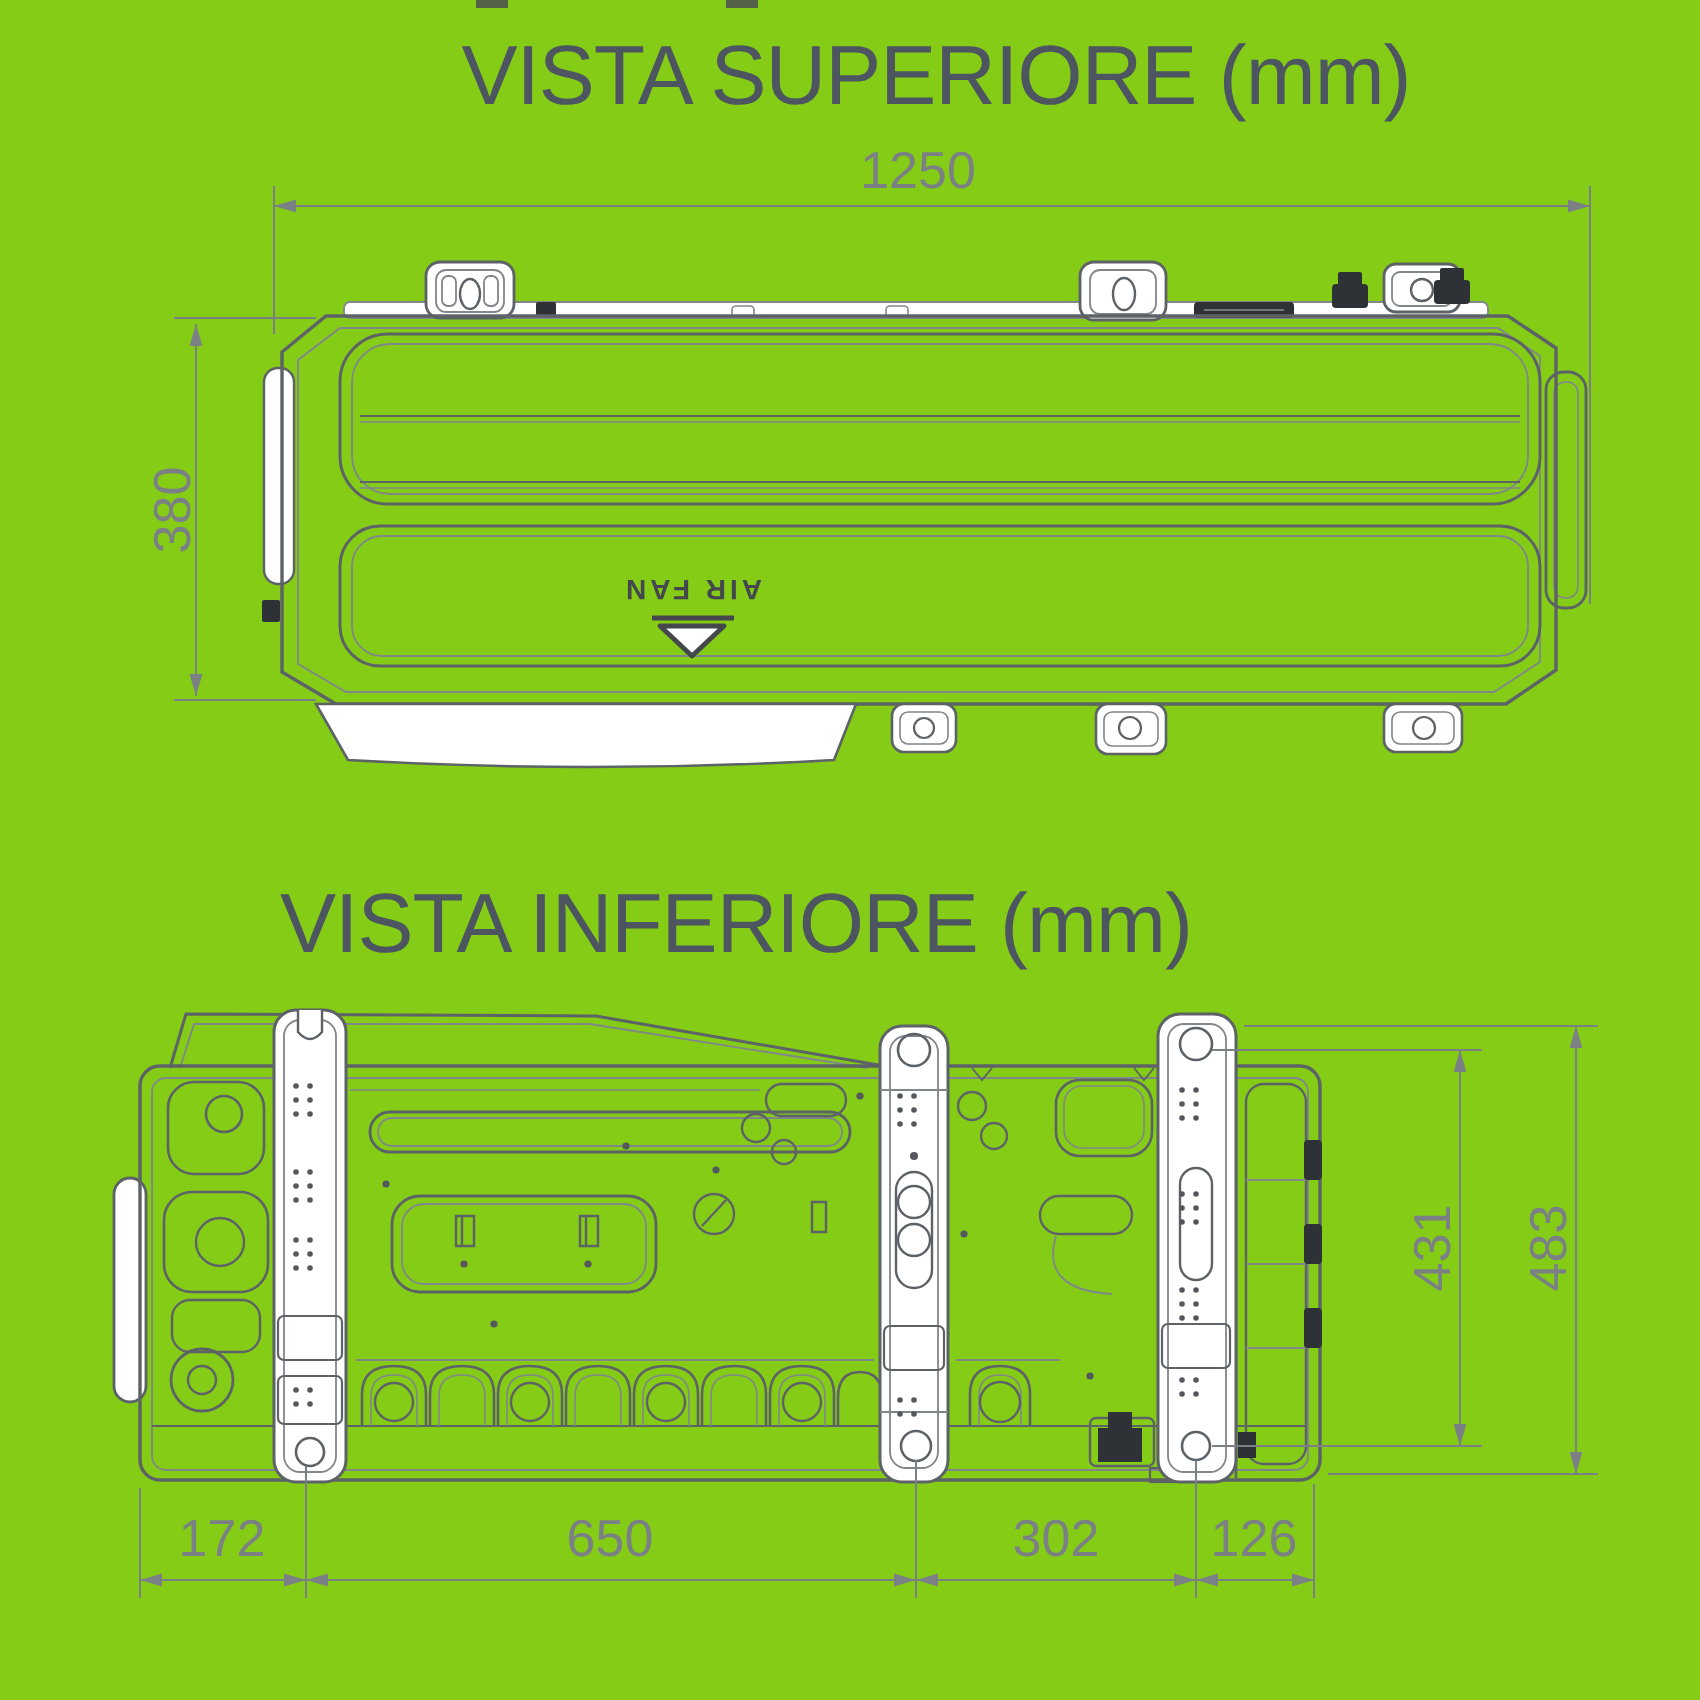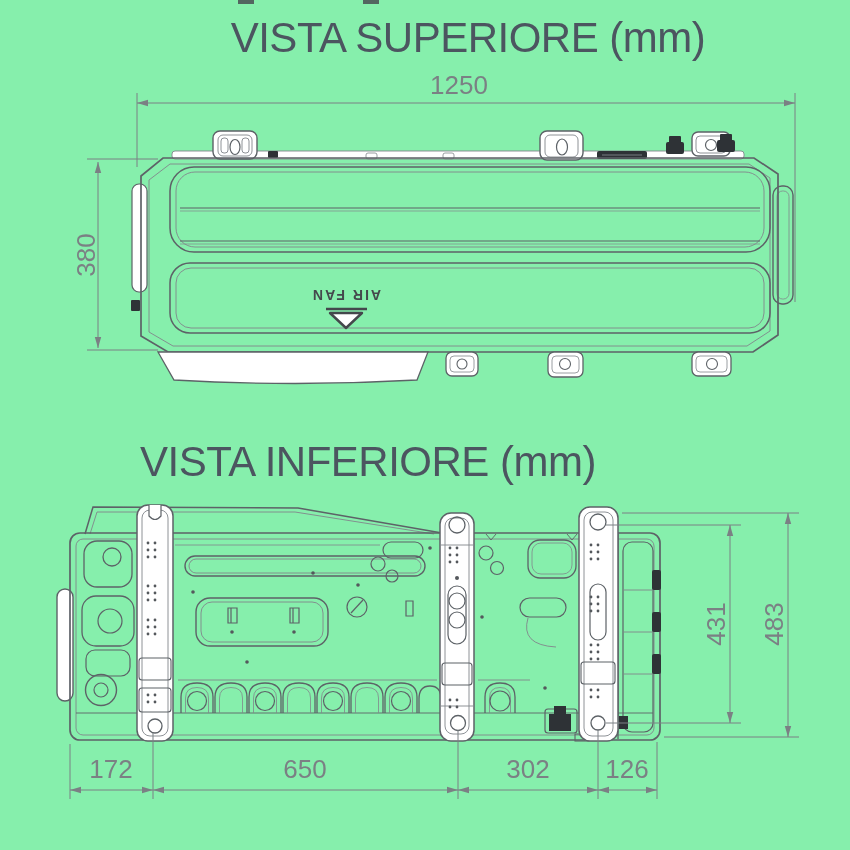--- a/index.html
+++ b/index.html
@@ -1,16 +1,16 @@
 <!DOCTYPE html>
 <html style="--c-title: #4c5560; --c-dim: #7b8084; --c-line: #5d6267; --c-line_light: #81868b; --c-dark: #2e3236;"><head>
 <meta charset="utf-8">
 <style>
   html,body{margin:0;padding:0;background:#fff;}
-  .page{position:relative;width:850px;height:850px;background:#86efac;overflow:hidden;
+  .page{position:relative;width:850px;height:850px;background:#84cc16;overflow:hidden;
         font-family:"Liberation Sans",sans-serif;}
   svg{position:absolute;left:0;top:0;}
   text{font-family:"Liberation Sans",sans-serif;}
   .title-txt{font-size:42px;letter-spacing:-0.5px;fill:var(--c-title,#4c5560);text-anchor:middle;}
   .dim-txt{font-size:26px;fill:var(--c-dim,#7b8084);text-anchor:middle;}
   .fan-txt{font-size:14px;font-weight:bold;letter-spacing:2px;fill:#44484c;text-anchor:middle;}
   .ln{stroke:var(--c-line,#5d6267);fill:none;}
   .lnw{stroke:var(--c-line,#5d6267);fill:#fff;}
   .lt{stroke:var(--c-line_light,#80858a);fill:none;}
   .ltw{stroke:var(--c-line_light,#80858a);fill:#fff;}

